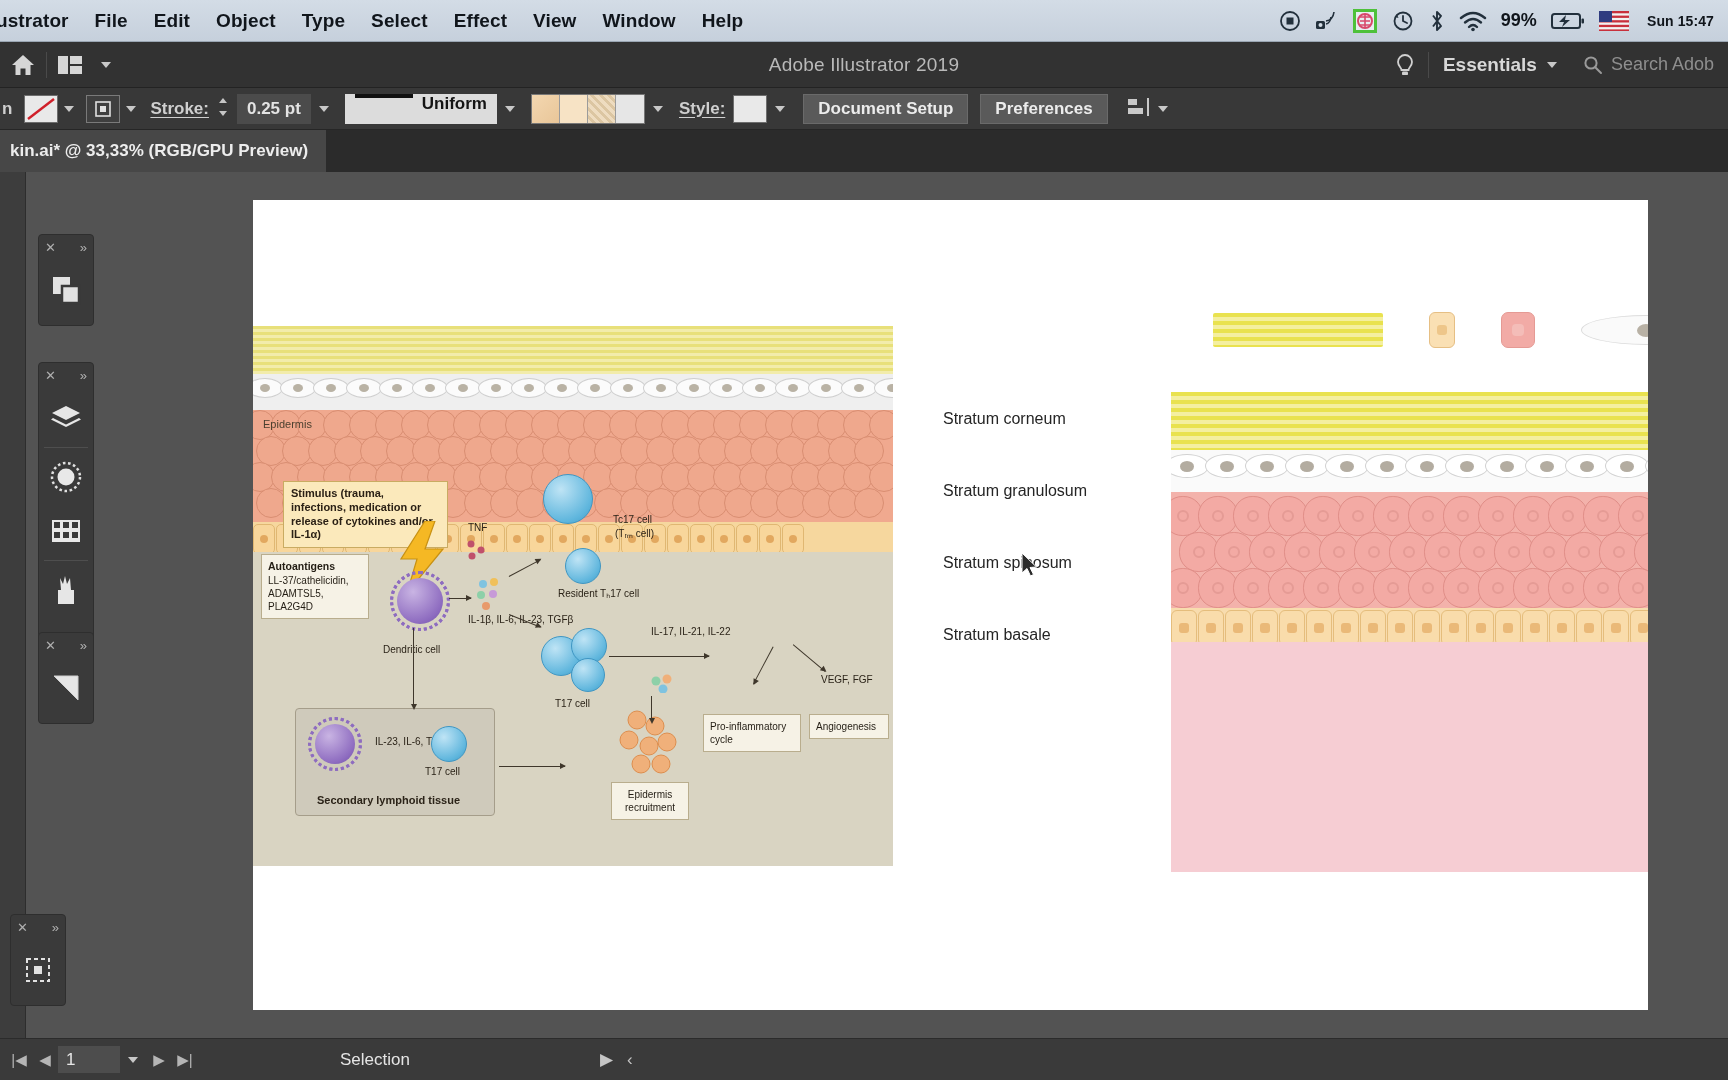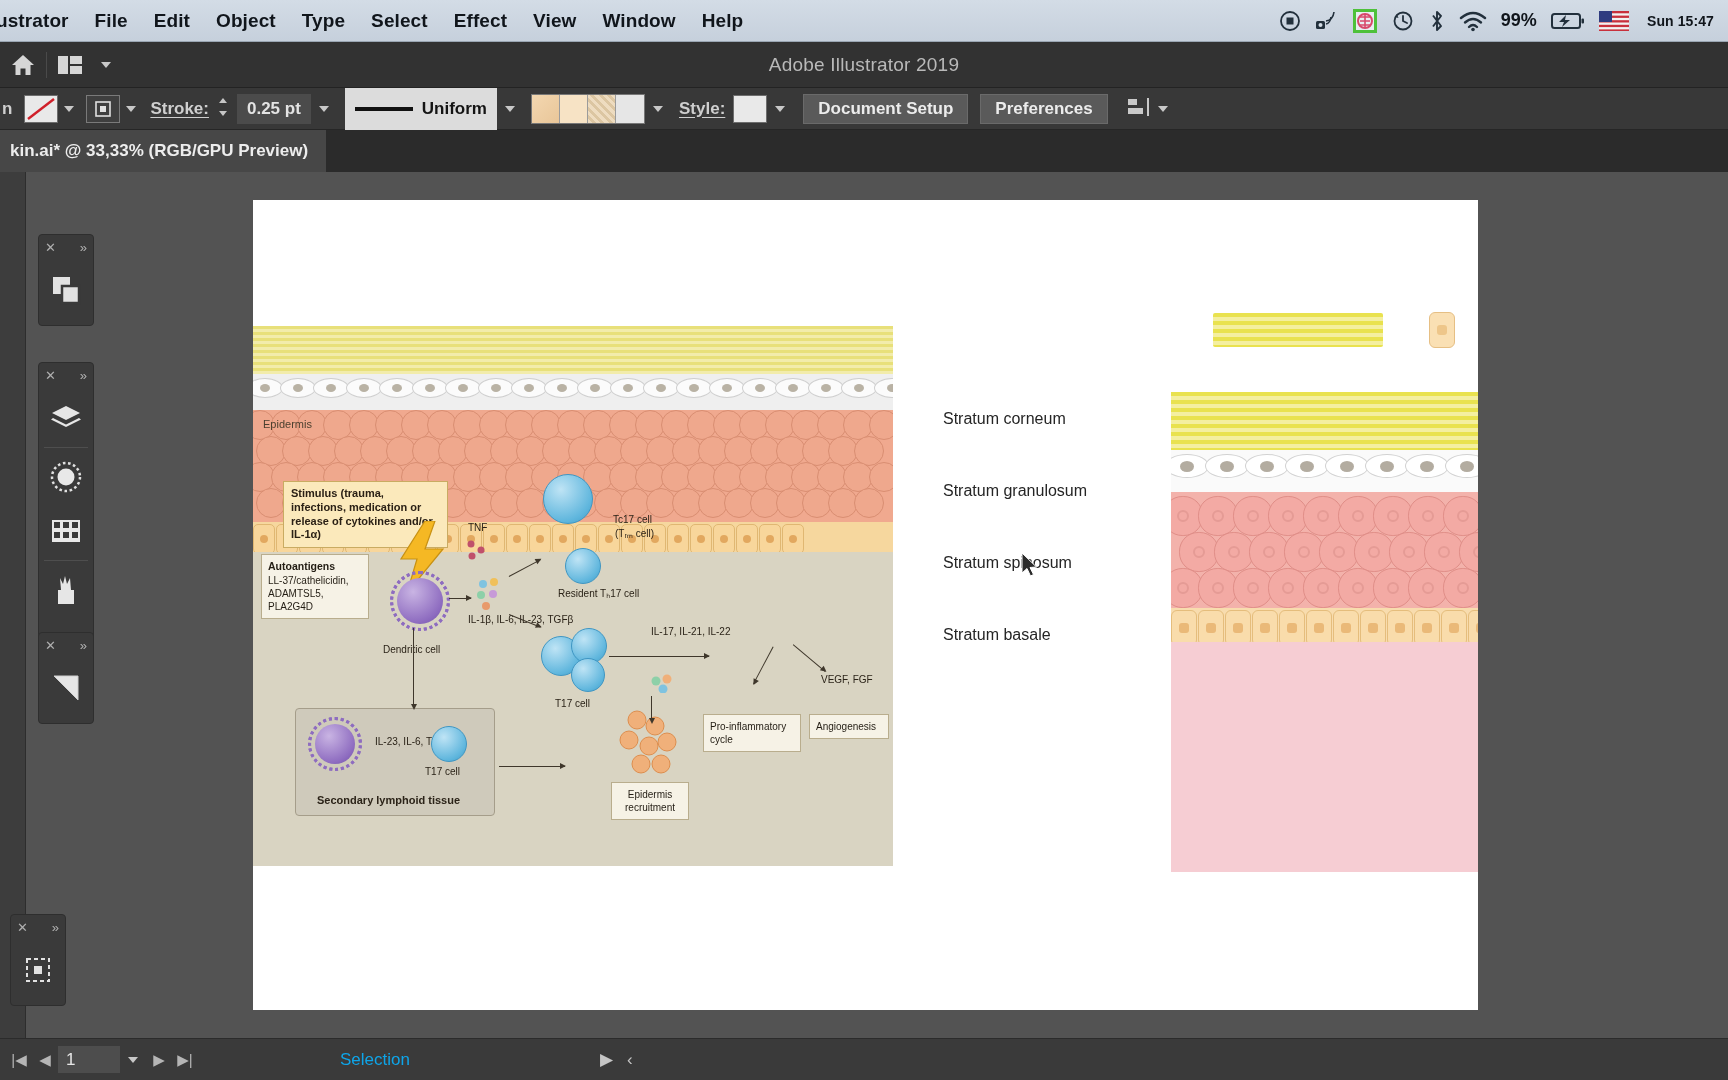--- a/index.html
+++ b/index.html
@@ -58,21 +58,21 @@
     background:#4b4b4b; color:#e3e3e3; font-size:17px; font-weight:bold;
     height:30px; display:flex; align-items:center; padding:0 10px; min-width:60px;
   }
   .ctl-btn{
     background:#5a5a5a; color:#ececec; font-size:17px; font-weight:bold;
     height:30px; display:flex; align-items:center; padding:0 14px; cursor:pointer;
     border:1px solid #6a6a6a;
   }
   .stroke-prof{
     background:#dcdcdc; color:#141414; font-size:17px; font-weight:bold;
-    height:42px; display:flex; align-items:center; gap:9px; padding:0 10px;
+    height:30px; display:flex; gap:9px; padding:0 10px;
   }
   .sline{ width:58px; height:4px; background:#111; }
   .brush-strip{ display:flex; height:30px; background:#cfcfcf; border:1px solid #777;}
   .brush-cell{ width:28px; height:28px; border-right:1px solid #9b9b9b; }
 
   
   #tabbar{
     position:absolute; left:0; top:130px; width:1728px; height:42px;
     background:#2b2b2b; display:flex; align-items:flex-end;
   }
@@ -85,21 +85,21 @@
   
   #workspace{
     position:absolute; left:0; top:172px; width:1728px; height:866px;
     background:#535353;
   }
   #left-rail{
     position:absolute; left:0; top:0; width:26px; height:866px; background:#3d3d3d;
     border-right:1px solid #2d2d2d;
   }
   #canvas-scroll{
-    position:absolute; left:253px; top:28px; width:1225px; height:810px;
+    position:absolute; left:253px; top:28px; width:1395px; height:810px;
     background:#ffffff; overflow:hidden;
   }
 
   
   .dock{
     position:absolute; left:38px; width:56px; background:#3a3a3a;
     border:1px solid #2e2e2e; border-radius:4px;
   }
   .dock-head{
     height:24px; display:flex; align-items:center; justify-content:space-between;
@@ -116,21 +116,21 @@
     position:absolute; left:0; top:1038px; width:1728px; height:42px;
     background:#3a3a3a; display:flex; align-items:center; color:#bdbdbd;
     font-size:17px; border-top:1px solid #2b2b2b;
   }
   .sb-nav{ display:flex; align-items:center; gap:0; padding-left:6px;}
   .sb-arrow{ width:26px; height:42px; display:flex; align-items:center; justify-content:center; cursor:pointer; color:#b5b5b5; font-size:15px;}
   .sb-num{
     background:#4d4d4d; color:#e6e6e6; width:62px; height:27px;
     display:flex; align-items:center; padding:0 8px; font-size:17px;
   }
-  #sb-selection{ position:absolute; left:340px; color:#0ea5e9; font-size:17px;}
+  #sb-selection{ position:absolute; left:340px; color:#e5e5e5; font-size:17px;}
 
   
   
   
   #art-left{
     position:absolute; left:0px; top:126px; width:640px; height:540px;
     background:#d9d4c2; overflow:hidden;
   }
   #art-left .corneum{
     position:absolute; left:0; top:0; width:640px; height:50px;
@@ -330,20 +330,40 @@
       <rect x="13" y="2" width="12" height="8" fill="#d6d6d6"></rect>
       <rect x="13" y="12" width="12" height="8" fill="#d6d6d6"></rect>
     </svg>
   </div>
   <div class="hdr-btn" style="width:26px">
     <span class="caret"></span>
   </div>
 
   <div id="app-title">Adobe Illustrator 2019</div>
 
+  <div id="hdr-right">
+    <div class="hdr-btn">
+      <svg width="22" height="26" viewBox="0 0 22 26">
+        <path d="M11 3 a7 7 0 0 1 7 7 c0 4-3.5 5.5-3.5 8 h-7 C7.5 15.5 4 14 4 10 a7 7 0 0 1 7-7 z" fill="none" stroke="#d0d0d0" stroke-width="1.8"></path>
+        <rect x="8" y="19.5" width="6" height="3.6" rx="1.2" fill="#d0d0d0"></rect>
+      </svg>
+    </div>
+    <div class="hdr-sep"></div>
+    <div id="workspace-btn">
+      <span>Essentials</span>
+      <span class="caret"></span>
+    </div>
+    <div id="search-box">
+      <svg width="20" height="20" viewBox="0 0 20 20">
+          <circle cx="8" cy="8" r="5.6" fill="none" stroke="#9a9a9a" stroke-width="2"></circle>
+          <path d="M12.2 12.2 L18 18" stroke="#9a9a9a" stroke-width="2" stroke-linecap="round"></path>
+        </svg>
+      <span>Search Adob</span>
+    </div>
+  </div>
 </div>
 
 <div id="control-bar">
   <div class="cb-item" style="padding:0 6px 0 2px">
     <span class="cb-label">n</span>
   </div>
   <div class="cb-item" style="gap:6px; padding:0 6px">
     <span class="swatch-box">
       <svg width="32" height="26" viewBox="0 0 32 26" style="display:block">
           <line x1="3" y1="23" x2="29" y2="3" stroke="#d0202a" stroke-width="2.4"></line>

